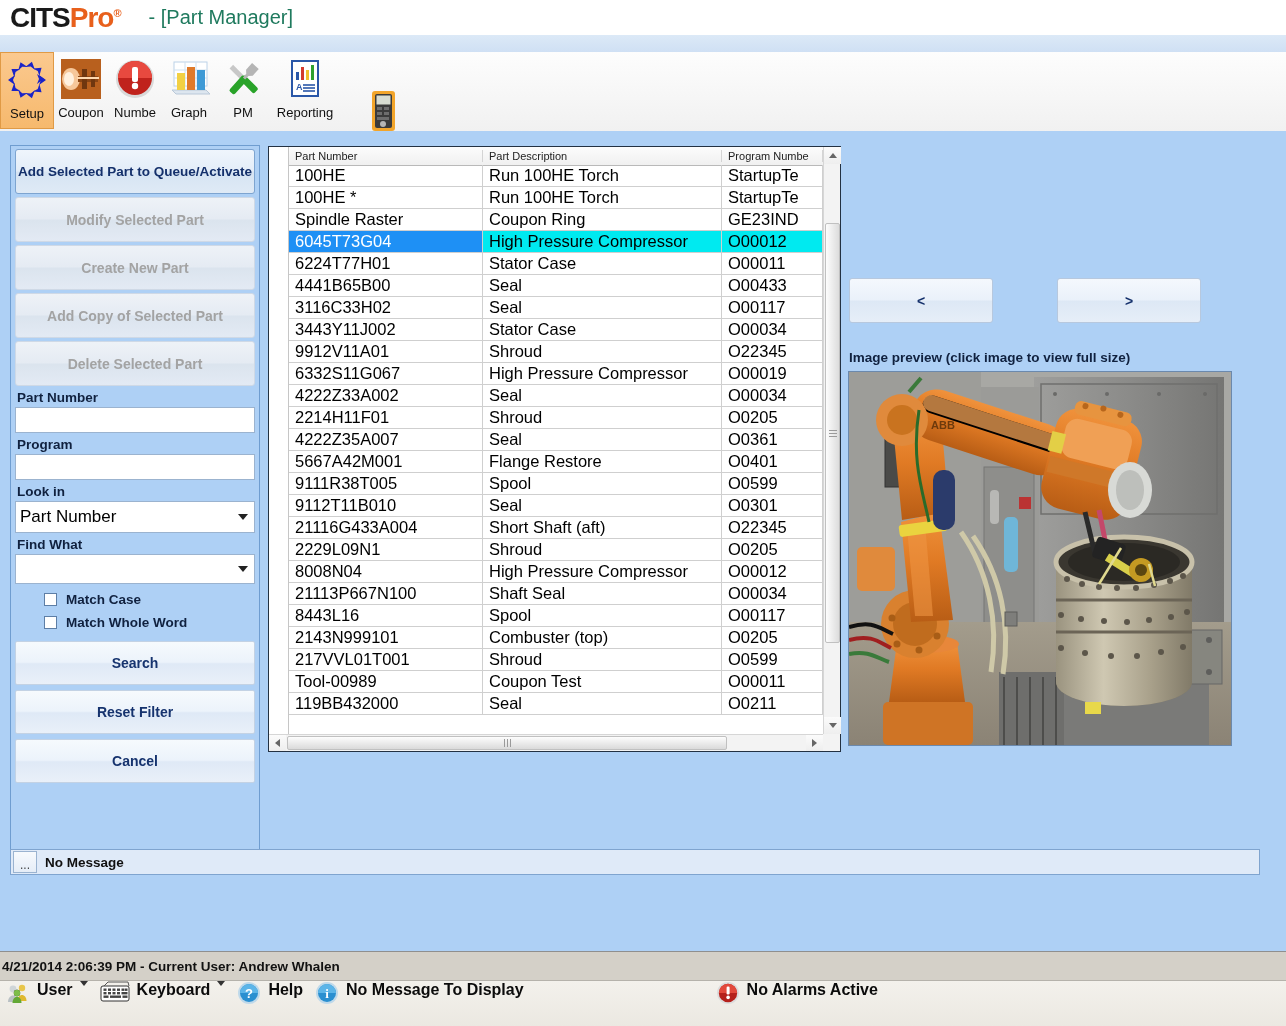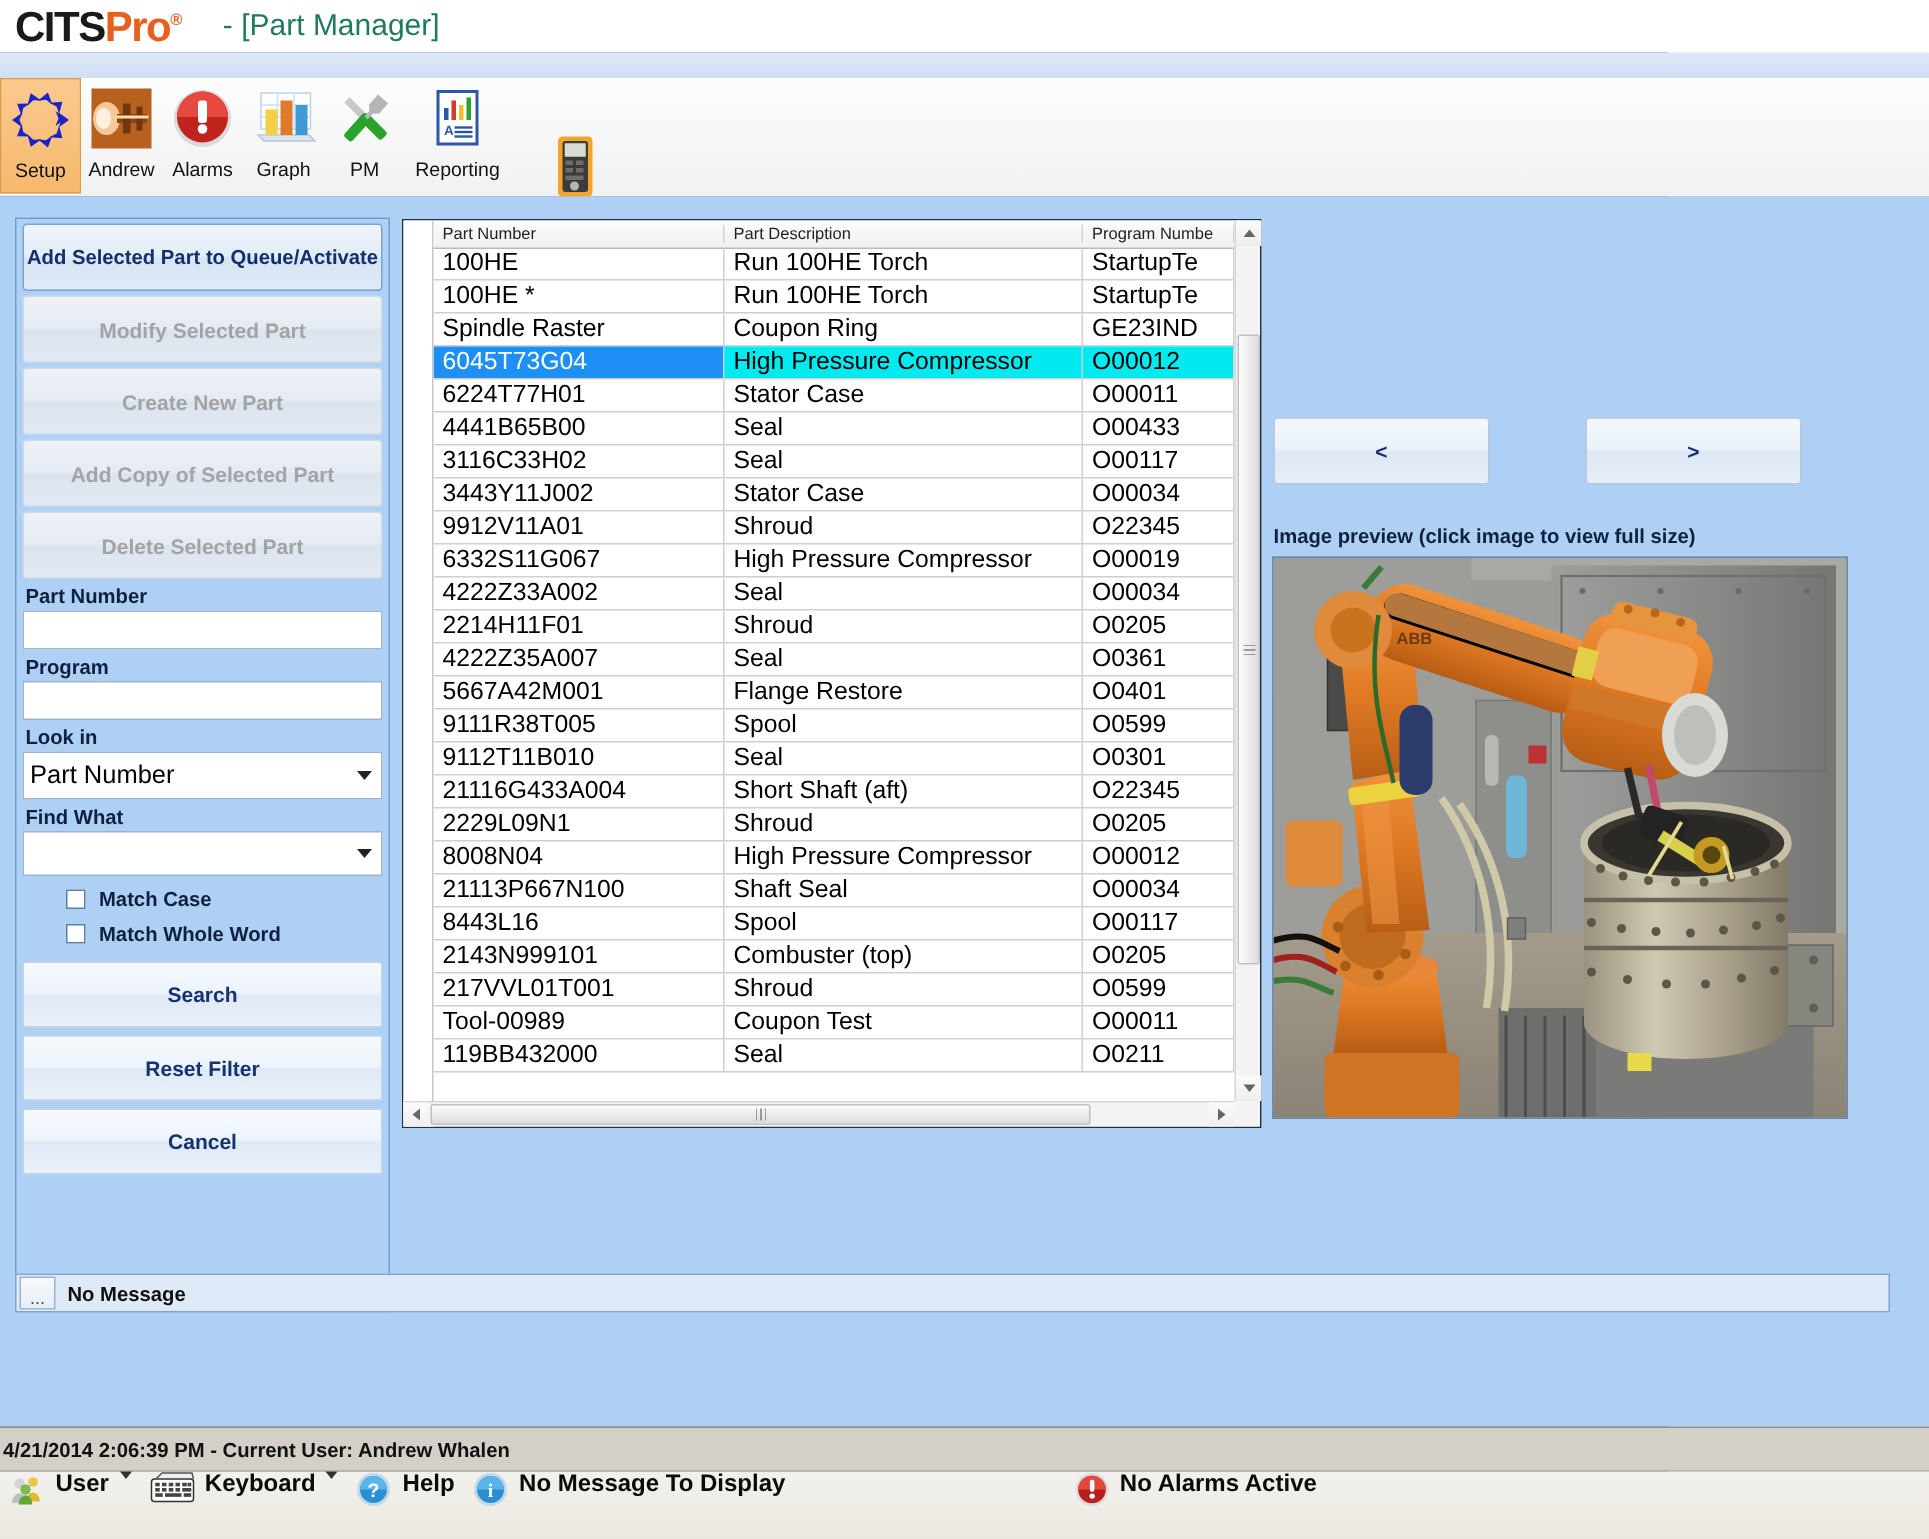--- a/index.html
+++ b/index.html
@@ -5,21 +5,21 @@
   html, body {
     margin: 0; padding: 0;
     width: 1286px; height: 1026px;
     overflow: hidden;
     font-family: "Liberation Sans", sans-serif;
     background: #ffffff;
   }
   #app {
     position: relative;
     width: 1112px; height: 1026px;
-    background: #1d4ed8;
+    background: #4c1d95;
   }
 
   
   .titlebar {
     position: absolute; left: 0; top: 0; width: 1286px; height: 35px;
     background: #ffffff;
     display: flex; align-items: center;
   }
   .logo {
     margin-left: 10px;
@@ -331,34 +331,34 @@
         <svg width="46" height="46" viewBox="0 0 46 46">
           <rect x="3" y="3" width="40" height="40" fill="#b8601e"></rect>
           <ellipse cx="13" cy="23" rx="9" ry="11" fill="#f6c79a"></ellipse>
           <ellipse cx="11" cy="23" rx="5" ry="7" fill="#fff0de"></ellipse>
           <rect x="20" y="20" width="20" height="6" fill="#8a4514"></rect>
           <rect x="24" y="13" width="5" height="20" fill="#70370f"></rect>
           <rect x="33" y="15" width="4" height="16" fill="#70370f"></rect>
           <rect x="19" y="21" width="22" height="2" fill="#ffd9b0"></rect>
         </svg>
       </div>
-      <div class="tb-label">Andrew</div>
+      <div class="tb-label">Coupon</div>
     </div>
 
     <div class="tb-btn">
       <div class="tb-ico">
         <svg width="46" height="46" viewBox="0 0 46 46">
           <circle cx="23" cy="23" r="19" fill="#d9d9d9"></circle>
           <circle cx="23" cy="22" r="17" fill="#c0221c"></circle>
           <path d="M6 22a17 17 0 0 1 34 0z" fill="#e8493f"></path>
           <rect x="20" y="11" width="6" height="15" rx="2" fill="#ffffff"></rect>
           <circle cx="23" cy="30" r="3.2" fill="#ffffff"></circle>
         </svg>
       </div>
-      <div class="tb-label">Alarms</div>
+      <div class="tb-label">Numbe</div>
     </div>
 
     <div class="tb-btn">
       <div class="tb-ico">
         <svg width="46" height="46" viewBox="0 0 46 46">
           <rect x="8" y="6" width="33" height="24" fill="#ffffff" stroke="#bcd2e8"></rect>
           <g stroke="#cfe0ef" stroke-width="1">
             <line x1="8" y1="14" x2="41" y2="14"></line>
               <line x1="8" y1="22" x2="41" y2="22"></line>
             <line x1="19" y1="6" x2="19" y2="30"></line>

